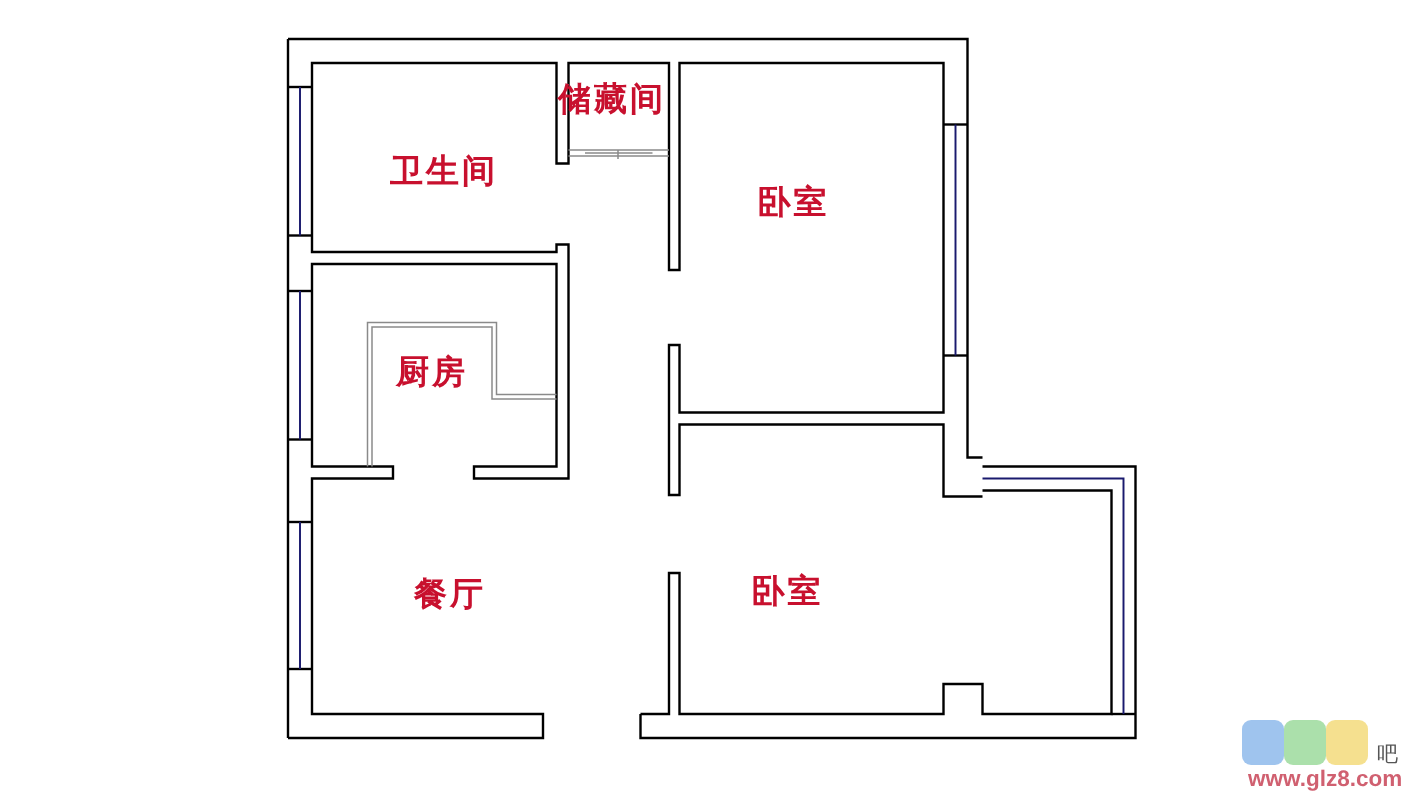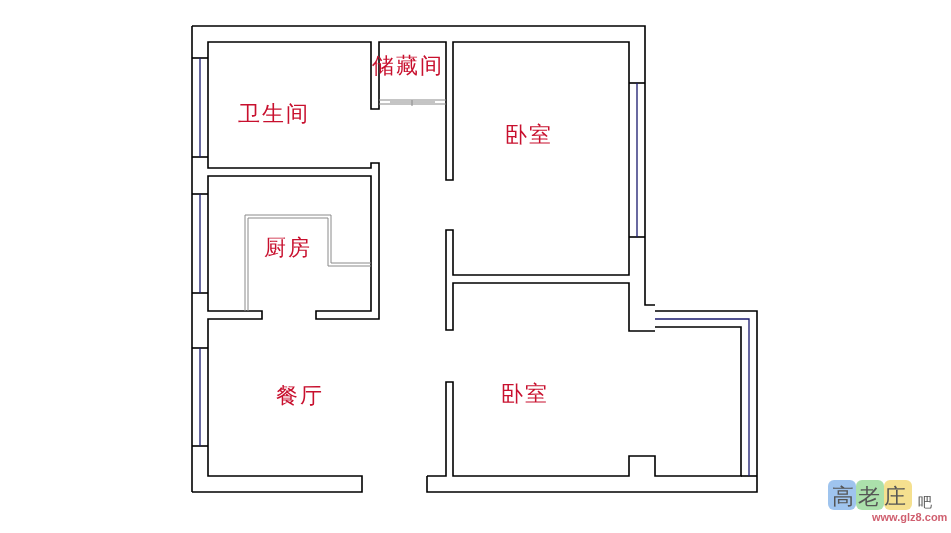--- a/index.html
+++ b/index.html
@@ -1,29 +1,29 @@
 <!DOCTYPE html>
 <html><head>
 <meta charset="utf-8">
 <style>
   html, body { margin:0; padding:0; background:#ffffff; }
   body { width:951px; height:533px; position:relative; overflow:hidden;
          font-family:"DejaVu Sans", sans-serif; }
   #plan { position:absolute; left:0; top:0; }
   .room-label { position:absolute; color:#c8102e;
                 font-family:"DejaVu Serif", serif; font-size:22px;
-                letter-spacing:2px; white-space:nowrap; line-height:1; }
+                letter-spacing:2px; white-space:nowrap; line-height:1;font-weight:bold; }
   .wm { position:absolute; left:828px; top:478px; width:120px; height:50px; }
   .wm-blocks { position:absolute; left:0; top:2px; display:flex; gap:0; }
   .wm-block { width:28px; height:30px; border-radius:6px; opacity:0.75; }
   .wm-chars { position:absolute; left:4px; top:4px; font-size:22px;
               color:#555; font-family:"DejaVu Serif", serif; letter-spacing:4px; }
   .wm-ba { position:absolute; left:90px; top:16px; font-size:14px; color:#555; }
-  .wm-url { position:absolute; left:4px; top:33px; font-size:11px; font-weight:bold;
-            color:#d06070; font-family:"Liberation Sans", sans-serif;margin-left:40px; }
+  .wm-url { position:absolute; left:4px; top:33px; font-size:15px; font-weight:bold;
+            color:#d06070; font-family:"Liberation Sans", sans-serif; }
 </style>
 </head>
 <body>
 
 <div>
   <svg id="plan" width="951" height="533" viewBox="0 0 951 533">
     <g fill="none" stroke="#000" stroke-width="1.6">
 
       <polyline points="192,26 645,26 645,305 655,305"></polyline>
       <line x1="192" y1="26" x2="192" y2="492"></line>
@@ -54,30 +54,29 @@
     <g stroke="#8a8a8a" stroke-width="1" fill="none">
       <polyline points="245,311 245,215 331,215 331,263 371,263"></polyline>
       <polyline points="248,311 248,218 328,218 328,266 371,266"></polyline>
       <line x1="379" y1="100" x2="446" y2="100"></line>
       <line x1="379" y1="104" x2="446" y2="104"></line>
       <line x1="390" y1="102" x2="435" y2="102"></line>
       <line x1="412" y1="100" x2="412" y2="106"></line>
     </g>
   </svg>
 
-  <div class="room-label" style="left:238px; top:103px;">卫生间</div>
+  <div class="room-label" style="left:260px; top:103px;">卫生间</div>
   <div class="room-label" style="left:372px; top:55px;">储藏间</div>
   <div class="room-label" style="left:254px; top:237px;margin-left:10px;">厨房</div>
   <div class="room-label" style="left:505px; top:124px;">卧室</div>
   <div class="room-label" style="left:276px; top:385px;text-align:right;">餐厅</div>
   <div class="room-label" style="left:501px; top:383px;">卧室</div>
 </div>
 
 <div class="wm">
   <div class="wm-blocks">
     <div class="wm-block" style="background:#7fb0e8;"></div>
     <div class="wm-block" style="background:#8fd68f;"></div>
     <div class="wm-block" style="background:#f2d66a;"></div>
   </div>
-  <div class="wm-chars">高老庄</div>
   <div class="wm-ba">吧</div>
   <div class="wm-url">www.glz8.com</div>
 </div>
 
 </body></html>

